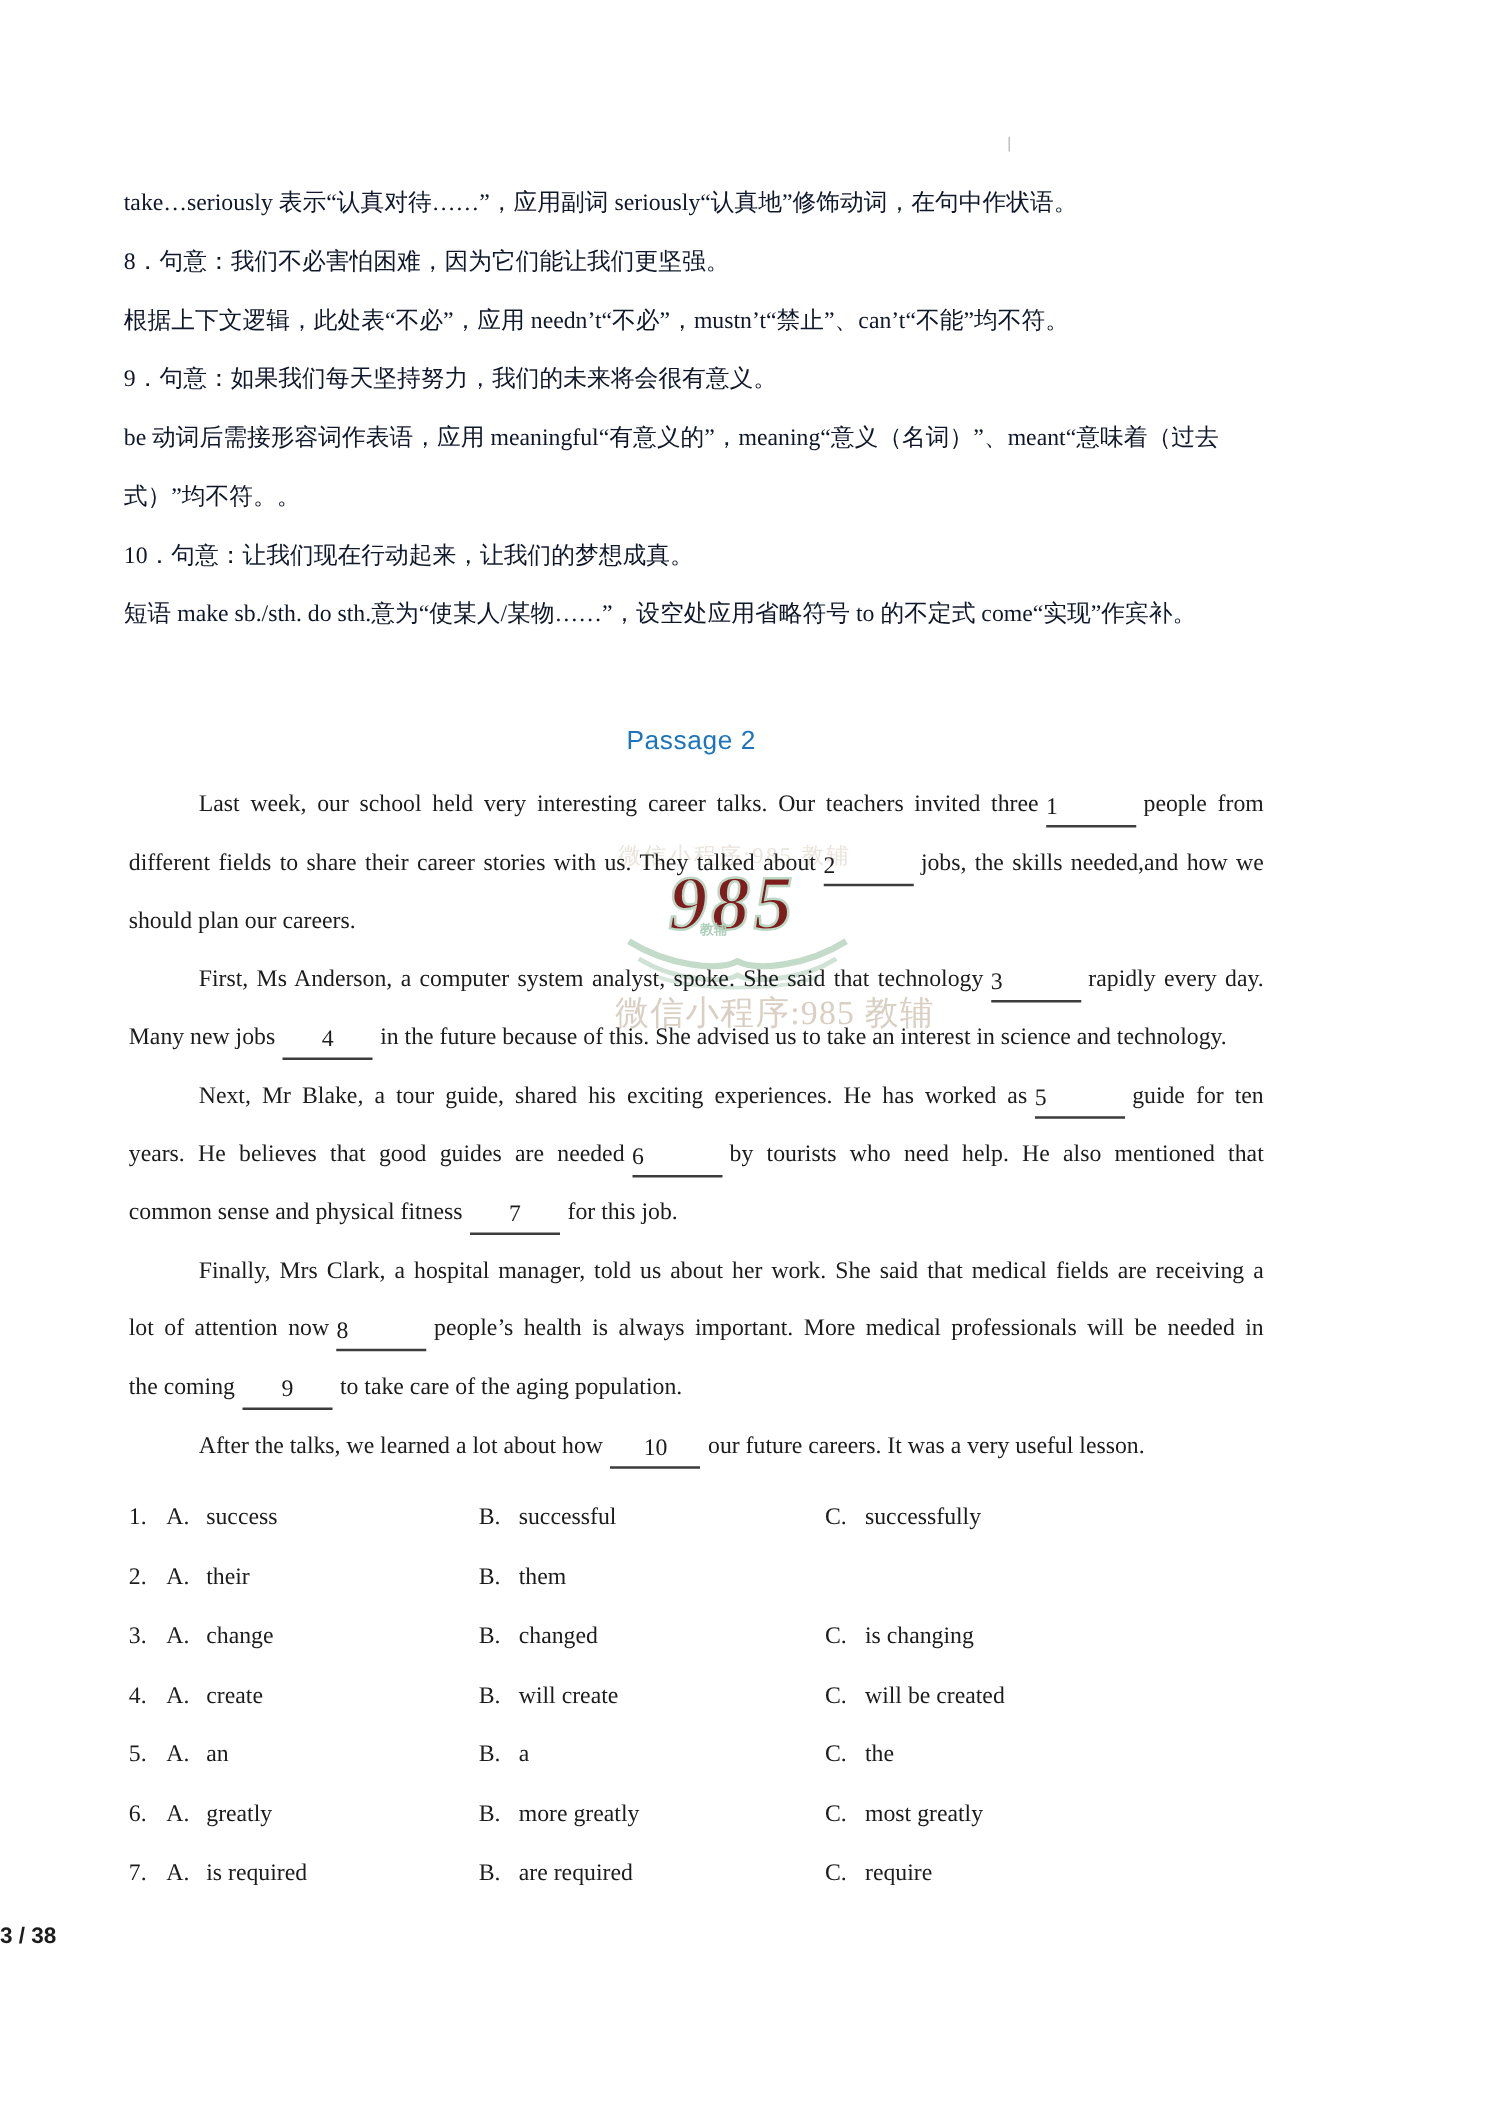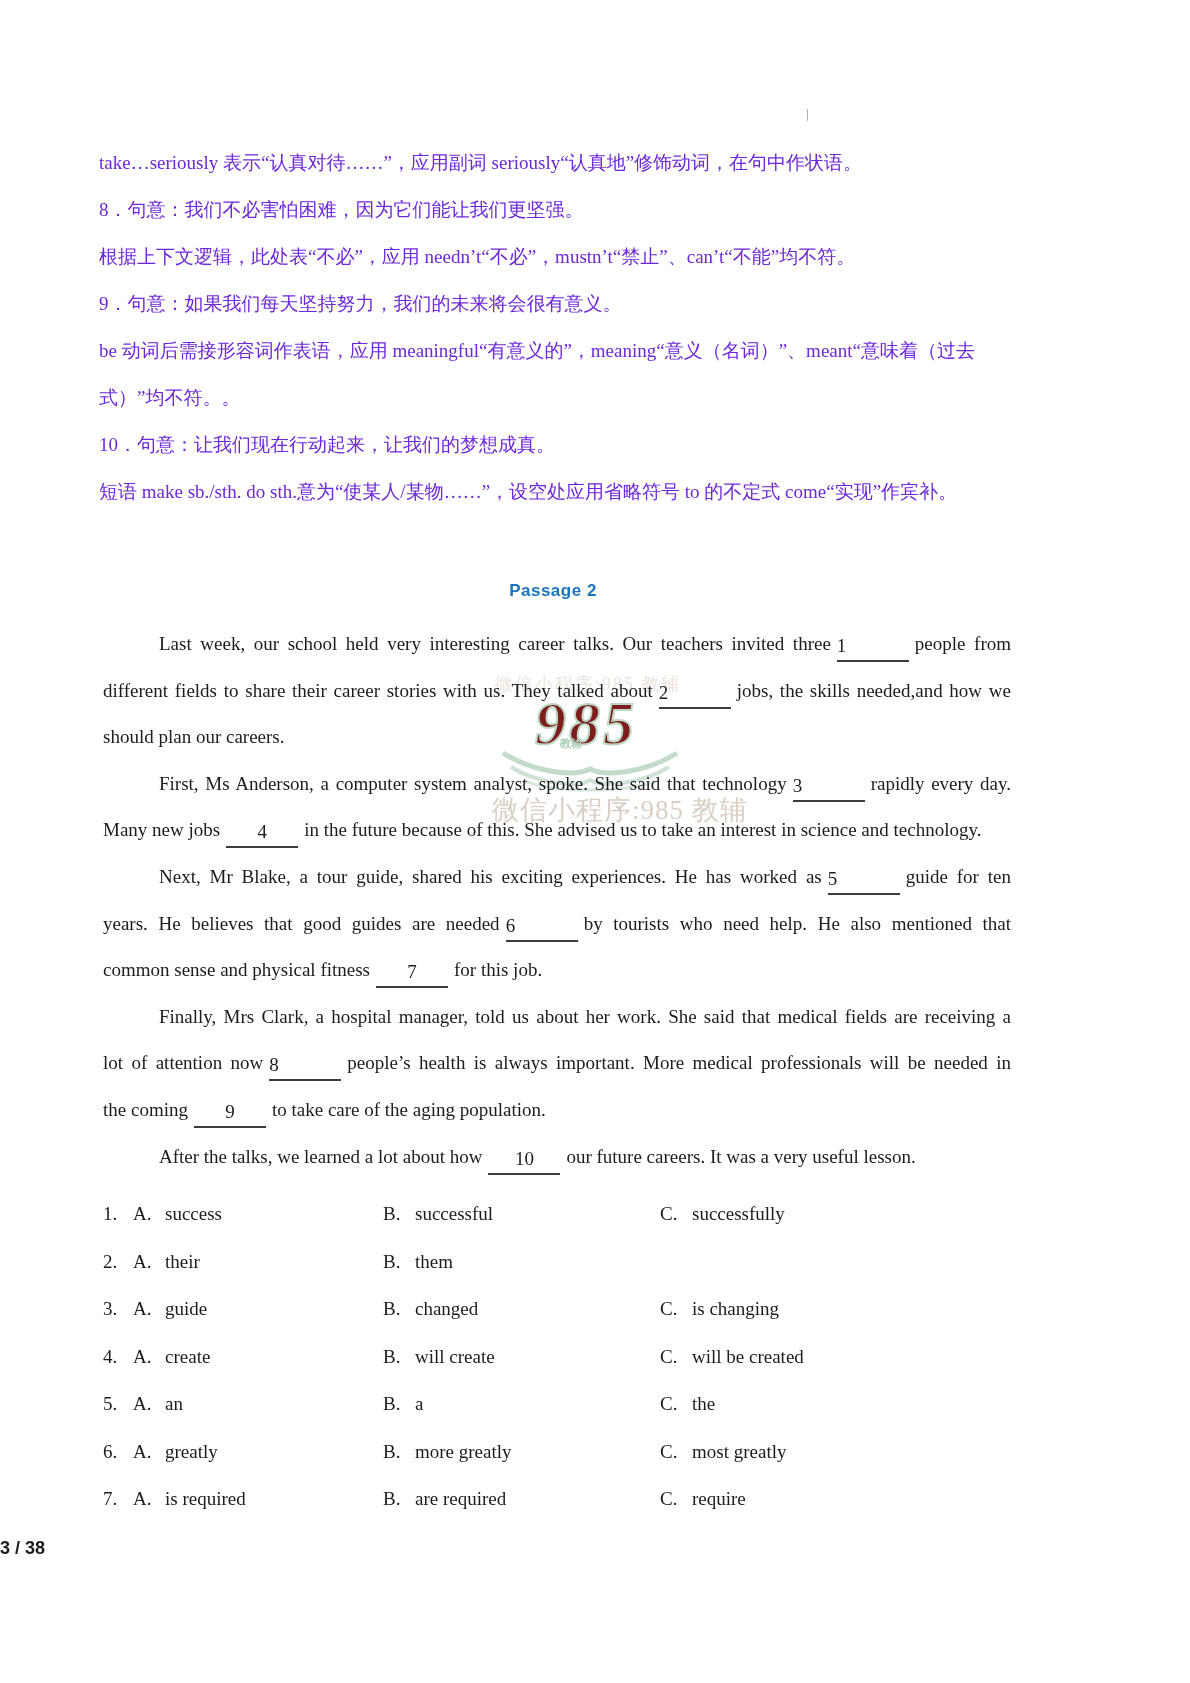--- a/index.html
+++ b/index.html
@@ -20,22 +20,22 @@
   .wm-book{left:495px;top:747px;}
   .wm-lower{left:620px;top:792px;transform:translateX(-50%);font-size:27px;
     color:#d9cfc3;letter-spacing:1px;white-space:nowrap;}
   
   .caret{position:absolute;left:806px;top:106px;color:#8f8f8f;font-size:13px;z-index:1;}
   
   .analysis{position:absolute;left:99px;top:139px;width:930px;z-index:1;font-size:19px;}
   .aline{height:47px;line-height:47px;white-space:nowrap;}
   
   .ptitle{position:absolute;left:99px;top:581px;width:908px;z-index:1;text-align:center;
-    font-family:"Liberation Sans","DejaVu Sans",sans-serif;font-weight:bold;
-    font-size:17px;letter-spacing:.5px;}
+    font-family:"Liberation Sans","DejaVu Sans",sans-serif;font-weight:normal;
+    font-size:21px;letter-spacing:.5px;}
   
   .passage{position:absolute;left:103px;top:621px;width:908px;z-index:1;font-size:19px;}
   .pline{height:46.6px;line-height:46.6px;}
   .jst{text-align:justify;text-justify:inter-word;text-align-last:justify;}
   .ind{text-indent:56px;}
   .blank{display:inline-block;text-indent:0;width:72px;text-align:center;
     border-bottom:2px solid #3c3c3c;line-height:20px;height:24px;
     margin:0 6px;vertical-align:-2px;}
   
   .options{position:absolute;left:103px;top:1190px;width:908px;z-index:1;font-size:19px;}
@@ -58,21 +58,21 @@
     <svg width="190" height="48" viewBox="0 0 190 48" fill="none">
       <path d="M8 6 C 40 26, 80 30, 95 22 C 110 30, 150 26, 182 6" stroke="#c3dbc9" stroke-width="5" fill="none"></path>
       <path d="M16 20 C 45 38, 85 40, 95 33 C 105 40, 145 38, 174 20" stroke="#cfe2d5" stroke-width="4" fill="none"></path>
       <path d="M30 34 C 60 46, 130 46, 160 34" stroke="#d8e7dc" stroke-width="3" fill="none"></path>
     </svg>
   </div>
   <div class="wm wm-lower">微信小程序:985 教辅</div>
 
   <div class="caret">|</div>
 
-  <div class="analysis" style="color: #6d28d9;">
+  <div class="analysis" style="color: #0f172a;">
       <div class="aline">take…seriously 表示“认真对待……”，应用副词 seriously“认真地”修饰动词，在句中作状语。</div>
       <div class="aline">8．句意：我们不必害怕困难，因为它们能让我们更坚强。</div>
       <div class="aline">根据上下文逻辑，此处表“不必”，应用 needn’t“不必”，mustn’t“禁止”、can’t“不能”均不符。</div>
       <div class="aline">9．句意：如果我们每天坚持努力，我们的未来将会很有意义。</div>
       <div class="aline">be 动词后需接形容词作表语，应用 meaningful“有意义的”，meaning“意义（名词）”、meant“意味着（过去</div>
       <div class="aline">式）”均不符。。</div>
       <div class="aline">10．句意：让我们现在行动起来，让我们的梦想成真。</div>
       <div class="aline">短语 make sb./sth. do sth.意为“使某人/某物……”，设空处应用省略符号 to 的不定式 come“实现”作宾补。</div>
     </div>
 
@@ -97,21 +97,21 @@
       <div class="orow">
         <span class="ocell"><span class="onum">1.</span><span class="olet">A.</span><span>success</span></span>
         <span class="ocell"><span class="olet">B.</span><span>successful</span></span>
         <span class="ocell"><span class="olet">C.</span><span>successfully</span></span>
       </div>
       <div class="orow">
         <span class="ocell"><span class="onum">2.</span><span class="olet">A.</span><span>their</span></span>
         <span class="ocell"><span class="olet">B.</span><span>them</span></span>
       </div>
       <div class="orow">
-        <span class="ocell"><span class="onum">3.</span><span class="olet">A.</span><span>guide</span></span>
+        <span class="ocell"><span class="onum">3.</span><span class="olet">A.</span><span>change</span></span>
         <span class="ocell"><span class="olet">B.</span><span>changed</span></span>
         <span class="ocell"><span class="olet">C.</span><span>is changing</span></span>
       </div>
       <div class="orow">
         <span class="ocell"><span class="onum">4.</span><span class="olet">A.</span><span>create</span></span>
         <span class="ocell"><span class="olet">B.</span><span>will create</span></span>
         <span class="ocell"><span class="olet">C.</span><span>will be created</span></span>
       </div>
       <div class="orow">
         <span class="ocell"><span class="onum">5.</span><span class="olet">A.</span><span>an</span></span>

